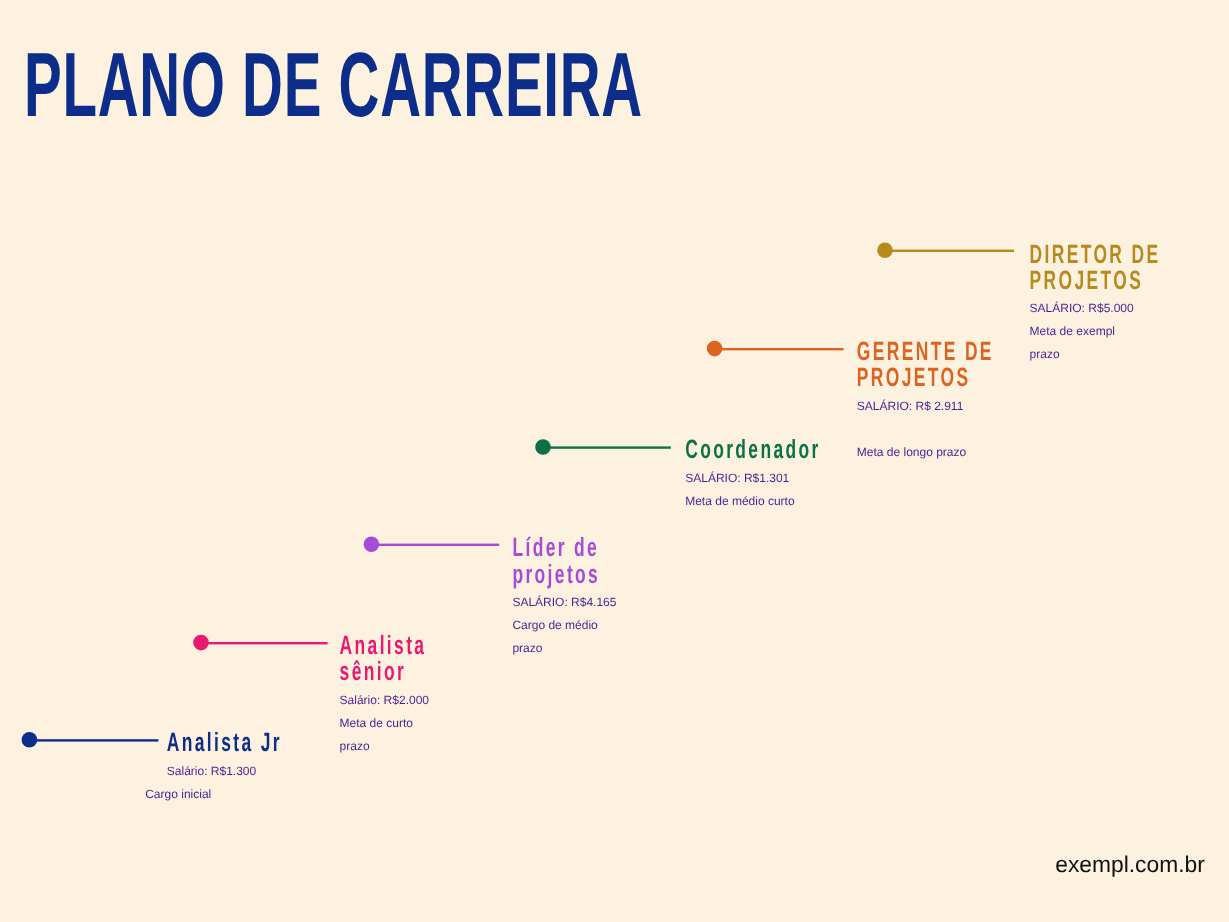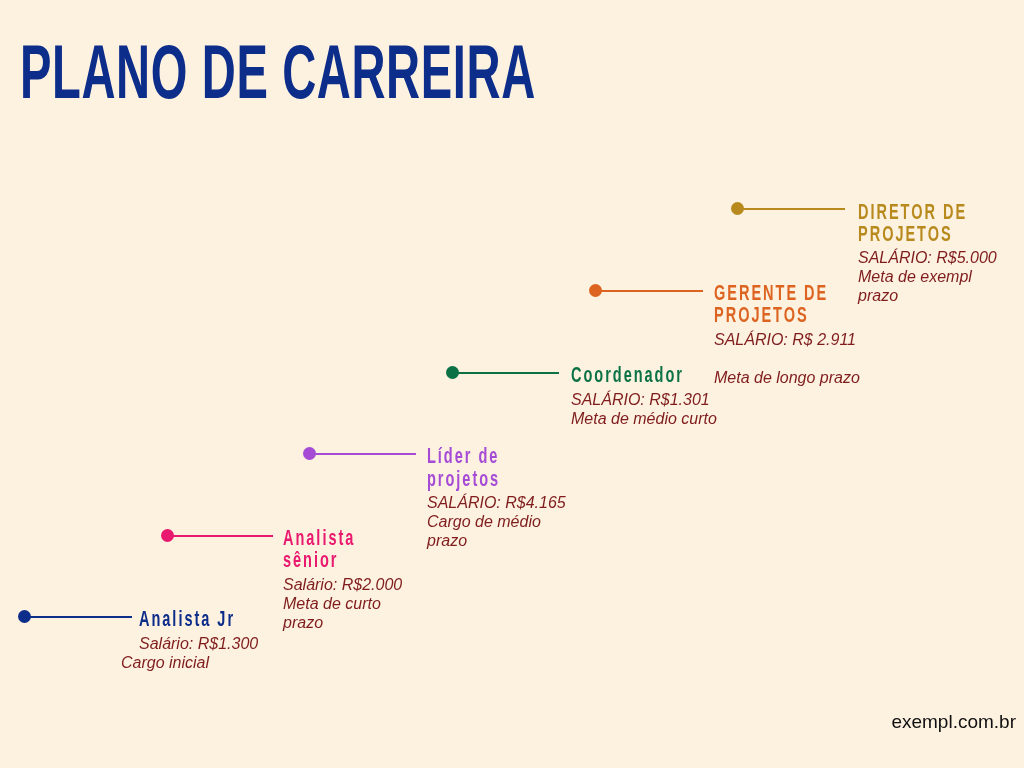--- a/index.html
+++ b/index.html
@@ -15,26 +15,25 @@
     letter-spacing:1px; white-space:nowrap;
   }
   .dot { position:absolute; width:13px; height:13px; border-radius:50%; }
   .line { position:absolute; height:2px; }
   .role {
     position:absolute; font-weight:bold; font-size:22px; line-height:22px;
     letter-spacing:3px; white-space:nowrap;
     transform:scaleX(0.66); transform-origin:left top;
   }
   .info {
-    position:absolute; font-size:16px; line-height:19px; color:#7f1d1d;
+    position:absolute; font-size:10px; line-height:19px; color:#4c1d95;
     white-space:nowrap;
-    font-style:italic;
   }
   .footer {
-    position:absolute; right:8px; top:711px; font-size:19px; color:#111;
+    position:absolute; right:20px; top:711px; font-size:19px; color:#111;
   }
 </style>
 </head>
 <body>
 
 <div class="title">PLANO DE CARREIRA</div>
 
 <div>
   <div class="dot" style="left:18px;top:610px;background:#0c2d8a"></div>
   <div class="line" style="left:24px;top:616px;width:108px;background:#0c2d8a"></div>

